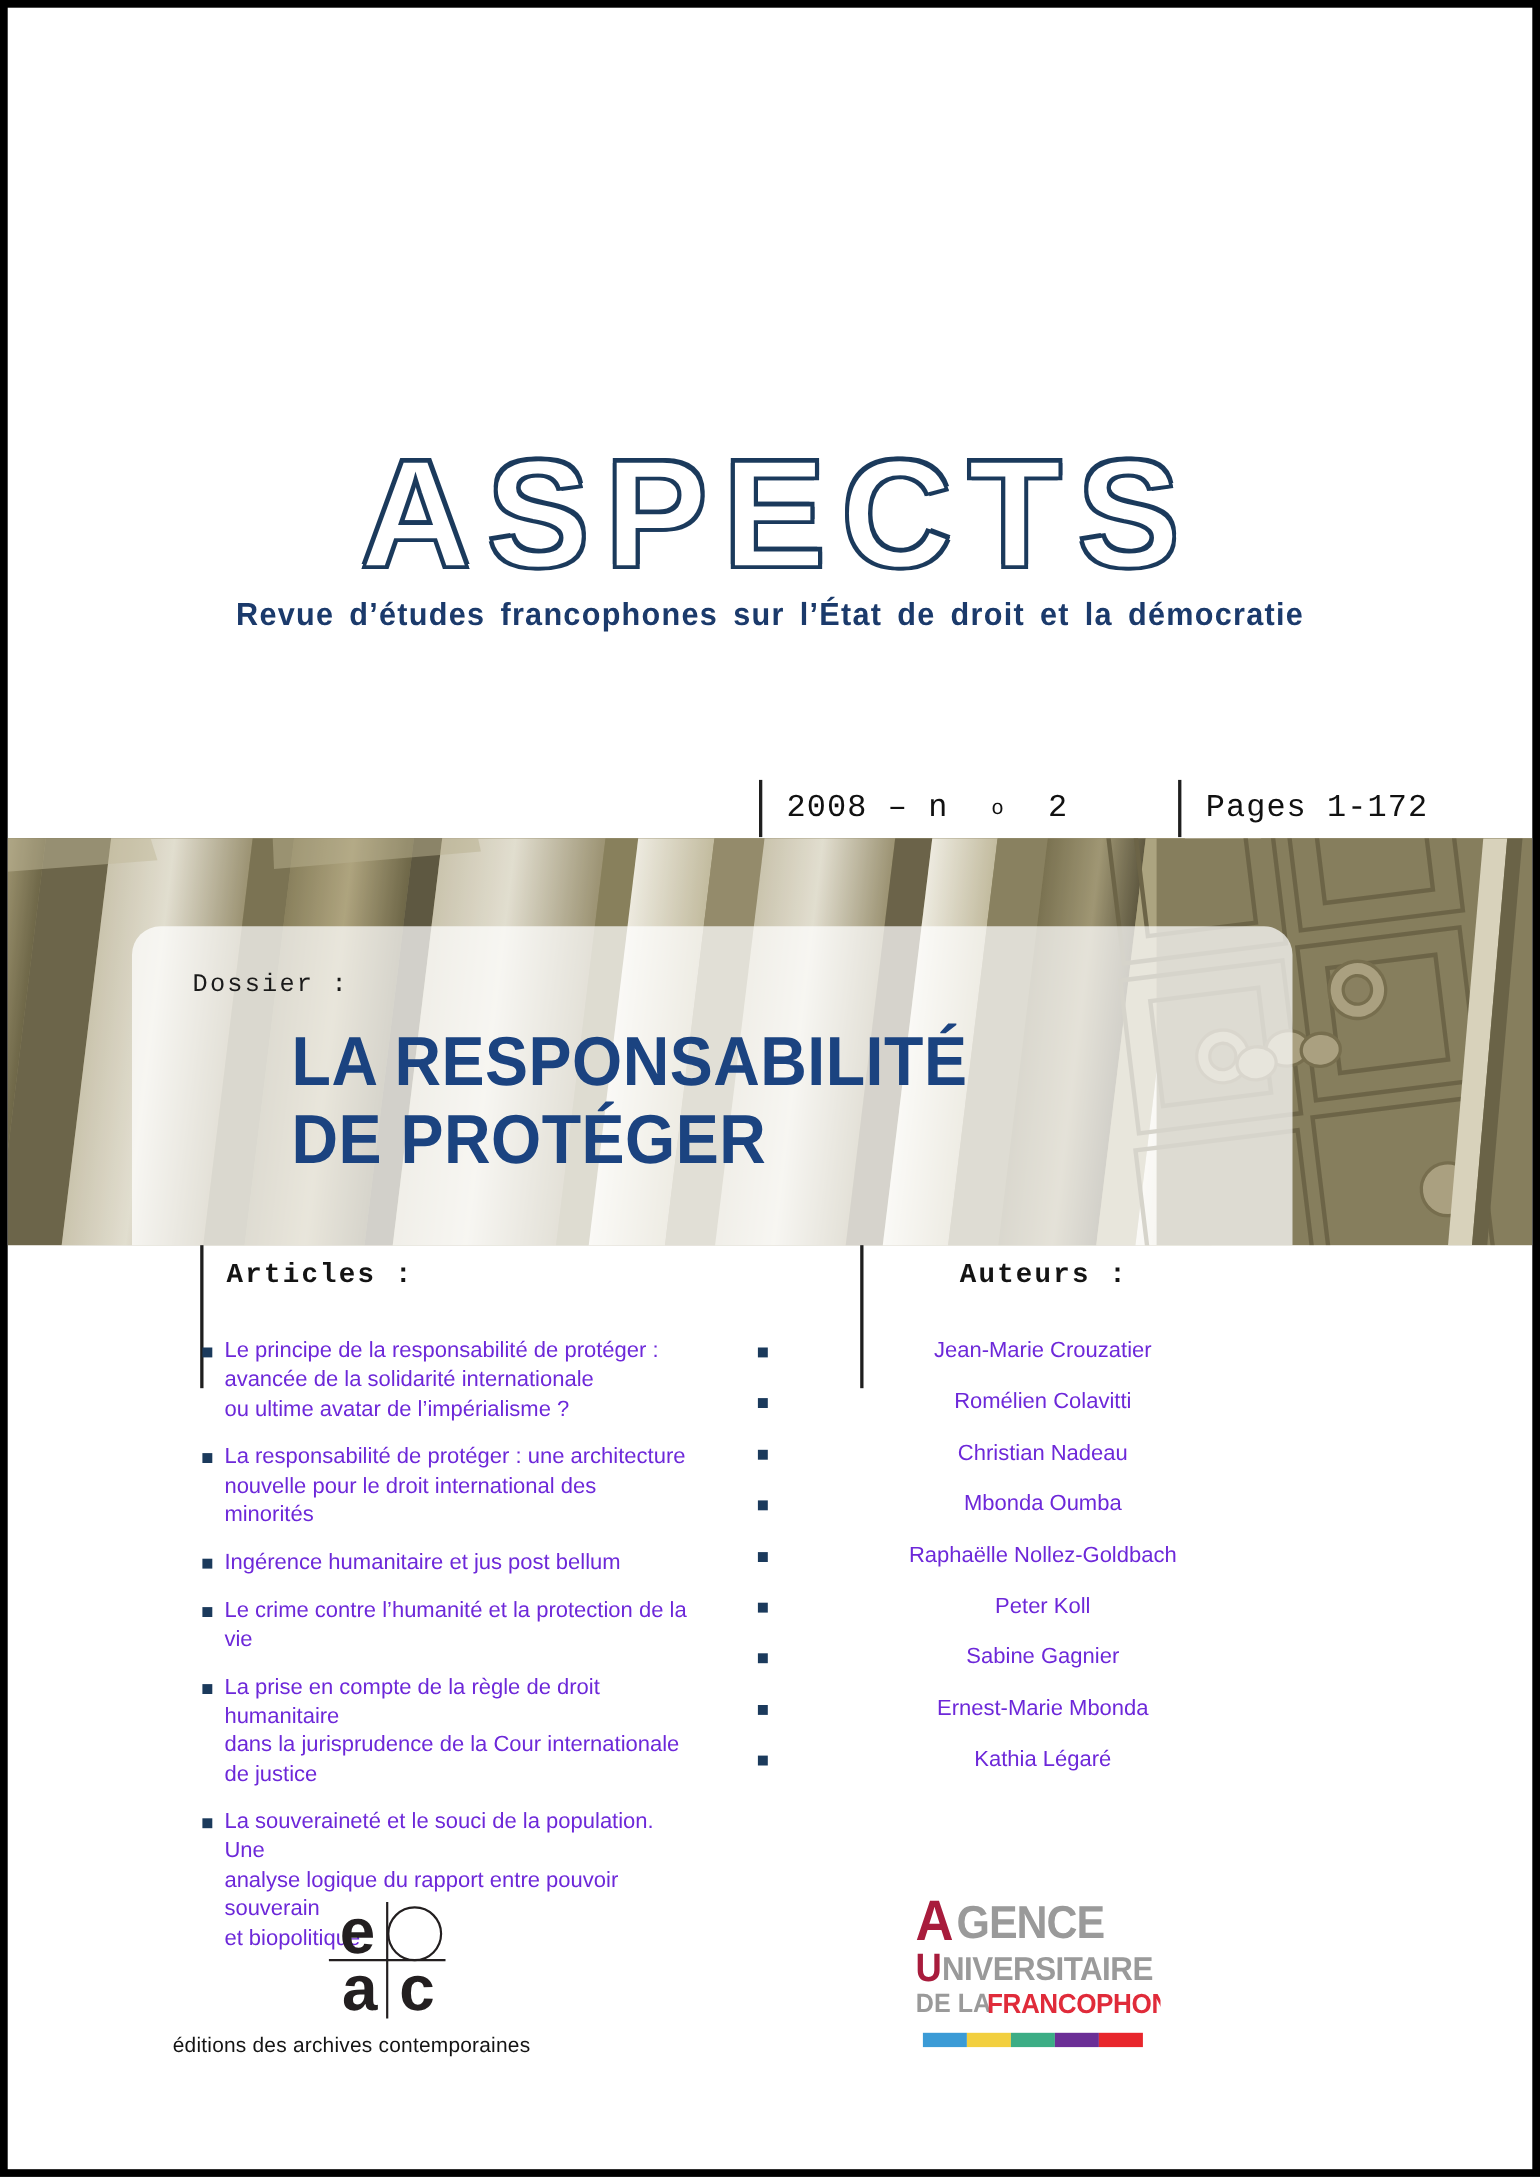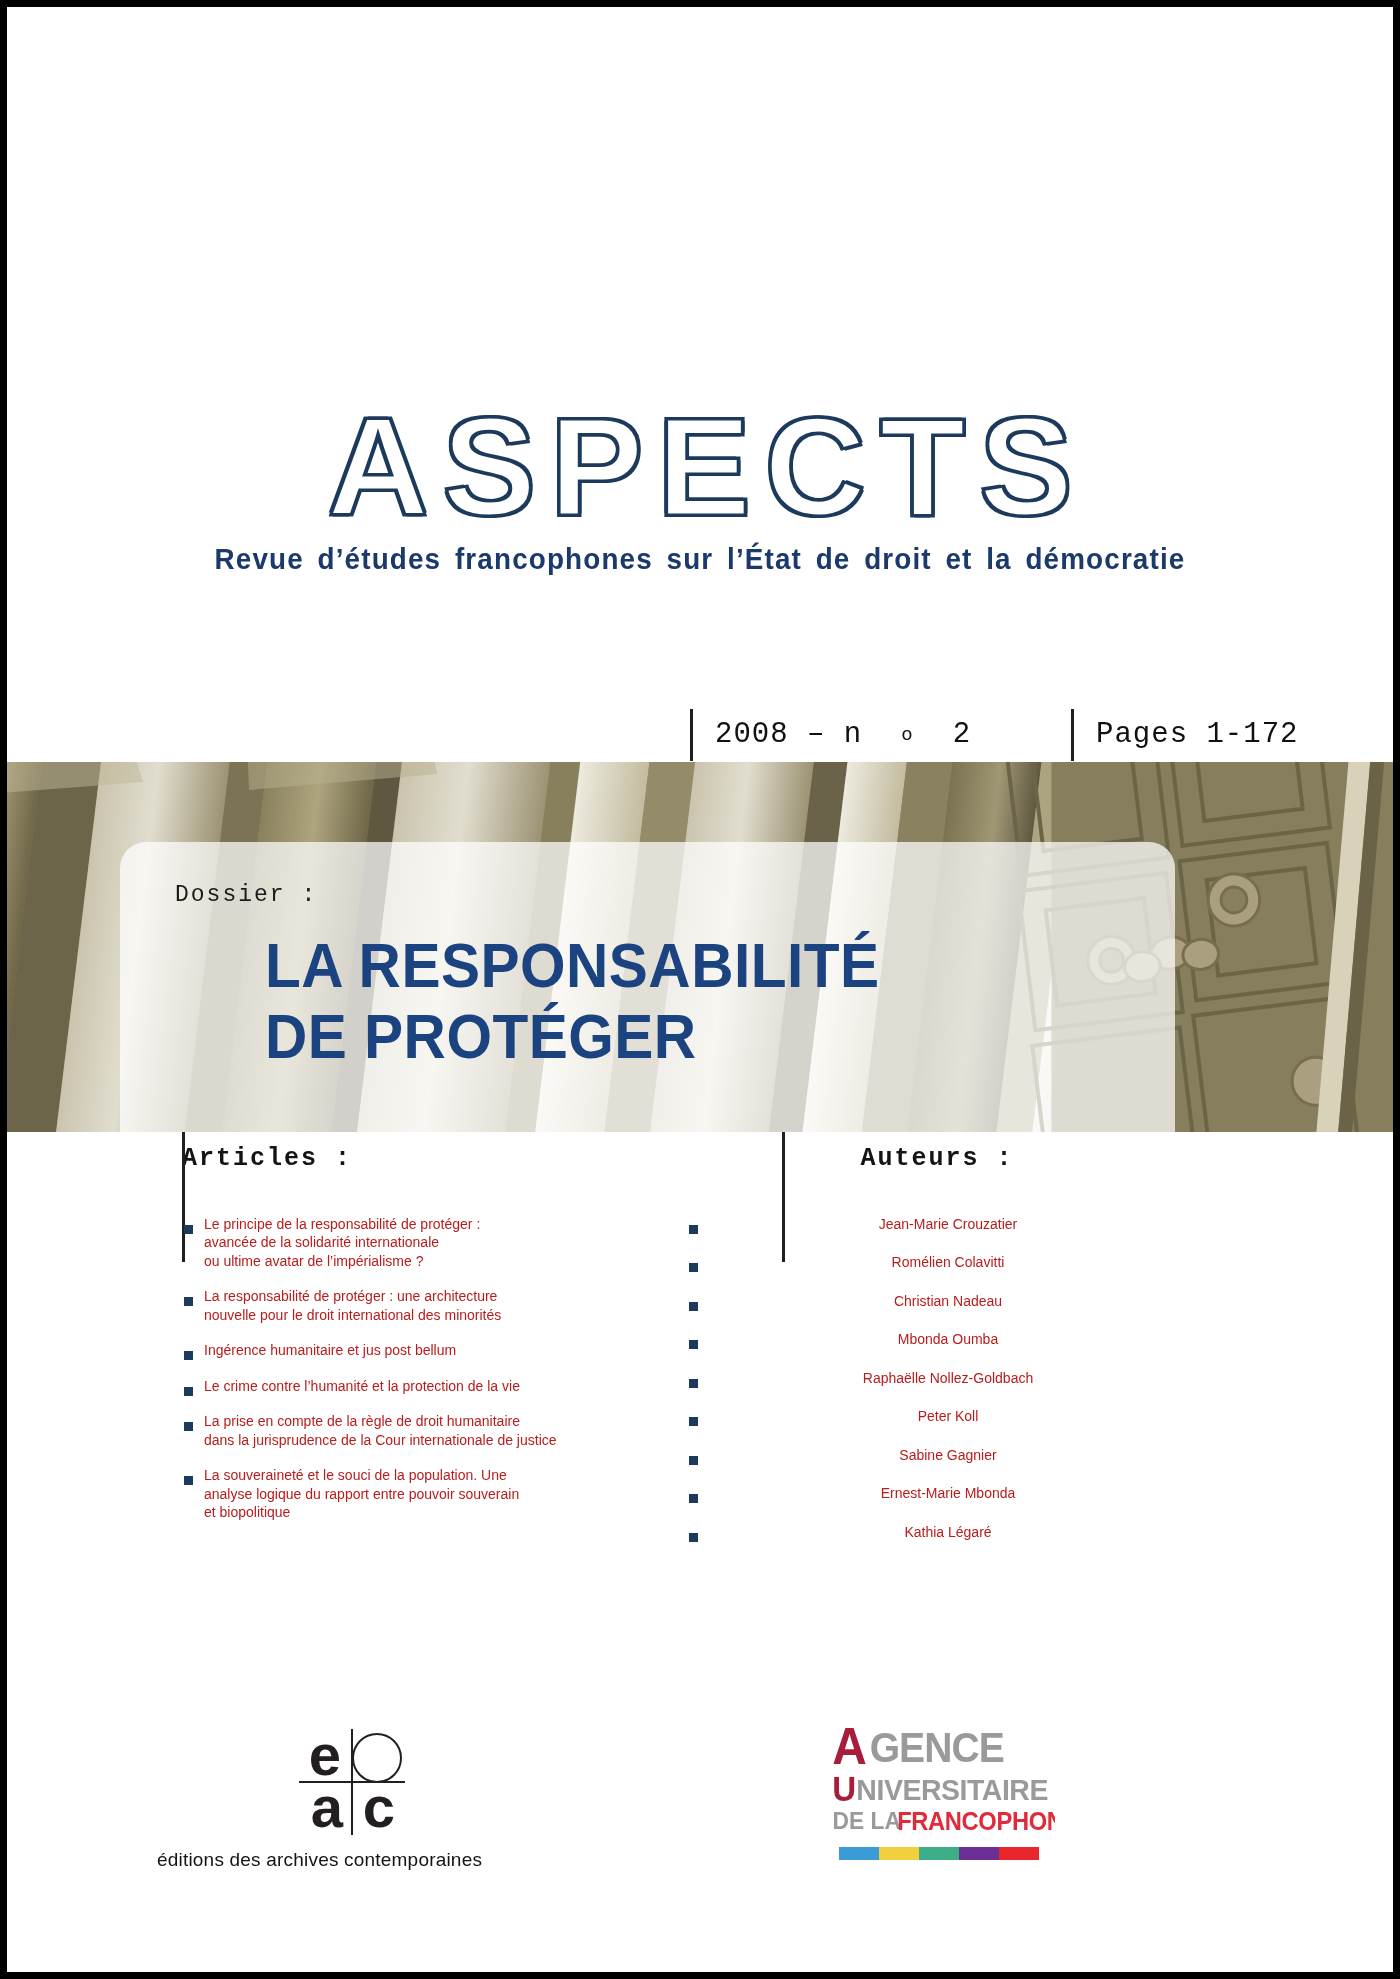--- a/index.html
+++ b/index.html
@@ -144,39 +144,40 @@
   .col-auteurs  { width: 560px; flex: none; padding-left: 60px; box-sizing: border-box; text-align: center; }
 
   .col-head {
     font-family: "Liberation Mono", "DejaVu Sans Mono", monospace;
     font-weight: bold;
     font-size: 25px;
     letter-spacing: 2px;
     color: #141414;
     margin: 0 0 42px 0;
     padding-top: 12px;
+    padding-left: 24px;
   }
   .rule-left {
     position: absolute;
     width: 3px;
     background: #1f1f1f;
   }
   .rule-articles { left: 175px; top: 0px; height: 130px; }
   .rule-auteurs  { left: 775px; top: 0px; height: 130px; }
 
   ul.entry-list {
     list-style: none;
     margin: 0;
     padding: 0;
   }
   ul.entry-list li {
     font-family: "Liberation Sans", sans-serif;
-    font-size: 14px;
+    font-size: 20px;
     line-height: 1.32;
-    color: #b91c1c;
+    color: #6d28d9;
     margin-bottom: 17px;
     position: relative;
     padding-left: 22px;
     white-space: pre-line;
   }
   ul.entry-list li::before {
     content: "";
     position: absolute;
     left: 2px;
     top: 10px;

